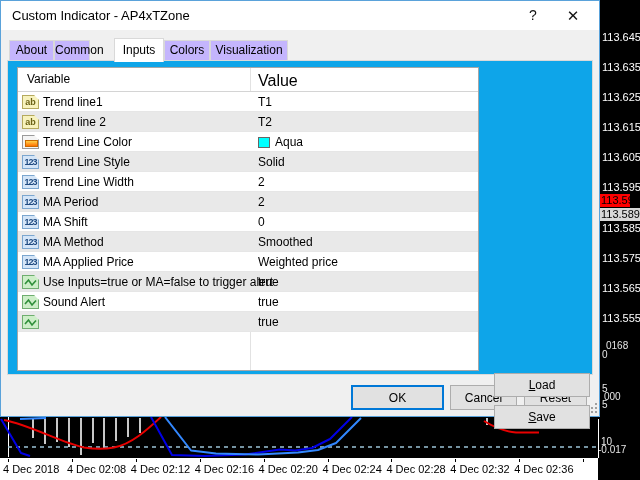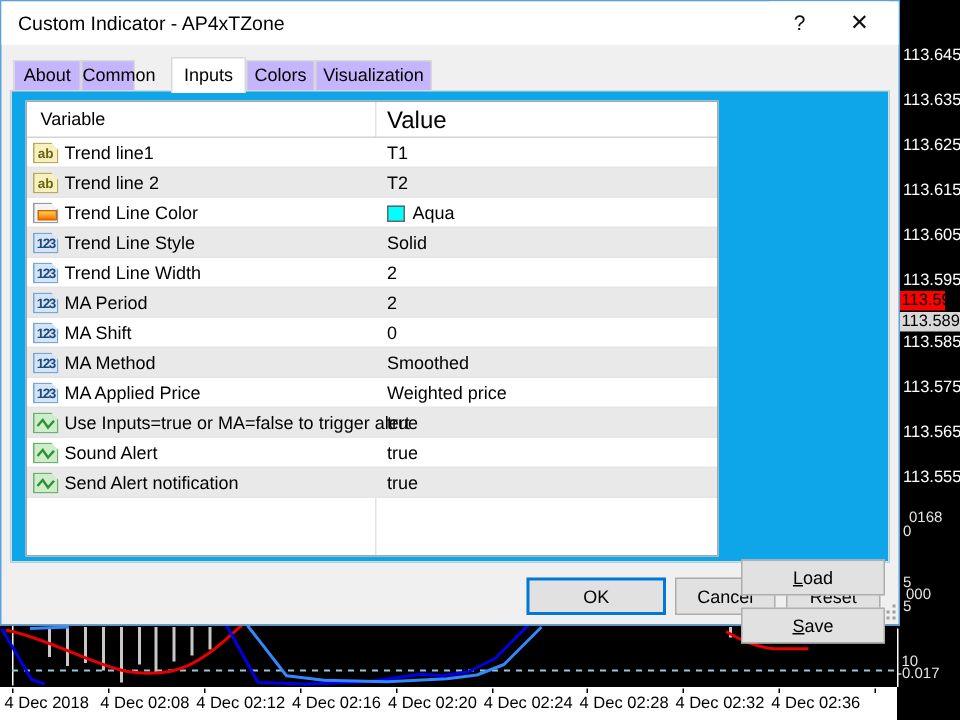--- a/index.html
+++ b/index.html
@@ -247,21 +247,20 @@
     <span class="vname">Sound Alert</span>
     <span class="vval">true</span>
   </div>
 
   <div class="trow alt">
     <span class="icon icon-bool">
               <svg width="13" height="9" viewBox="0 0 13 9">
                 <polyline points="1,6 4.5,2 8,7 12,2.5" fill="none" stroke="#2f8f3a" stroke-width="1.6"></polyline>
               </svg>
             </span>
-    <span class="vname">Send Alert notification</span>
     <span class="vval">true</span>
   </div>
 </div>
     </div>
 
     <button class="btn btn-load"><u>L</u><span>oad</span></button>
     <button class="btn btn-save"><u>S</u><span>ave</span></button>
   </div>
 
   <button class="btn btn-ok">OK</button>

